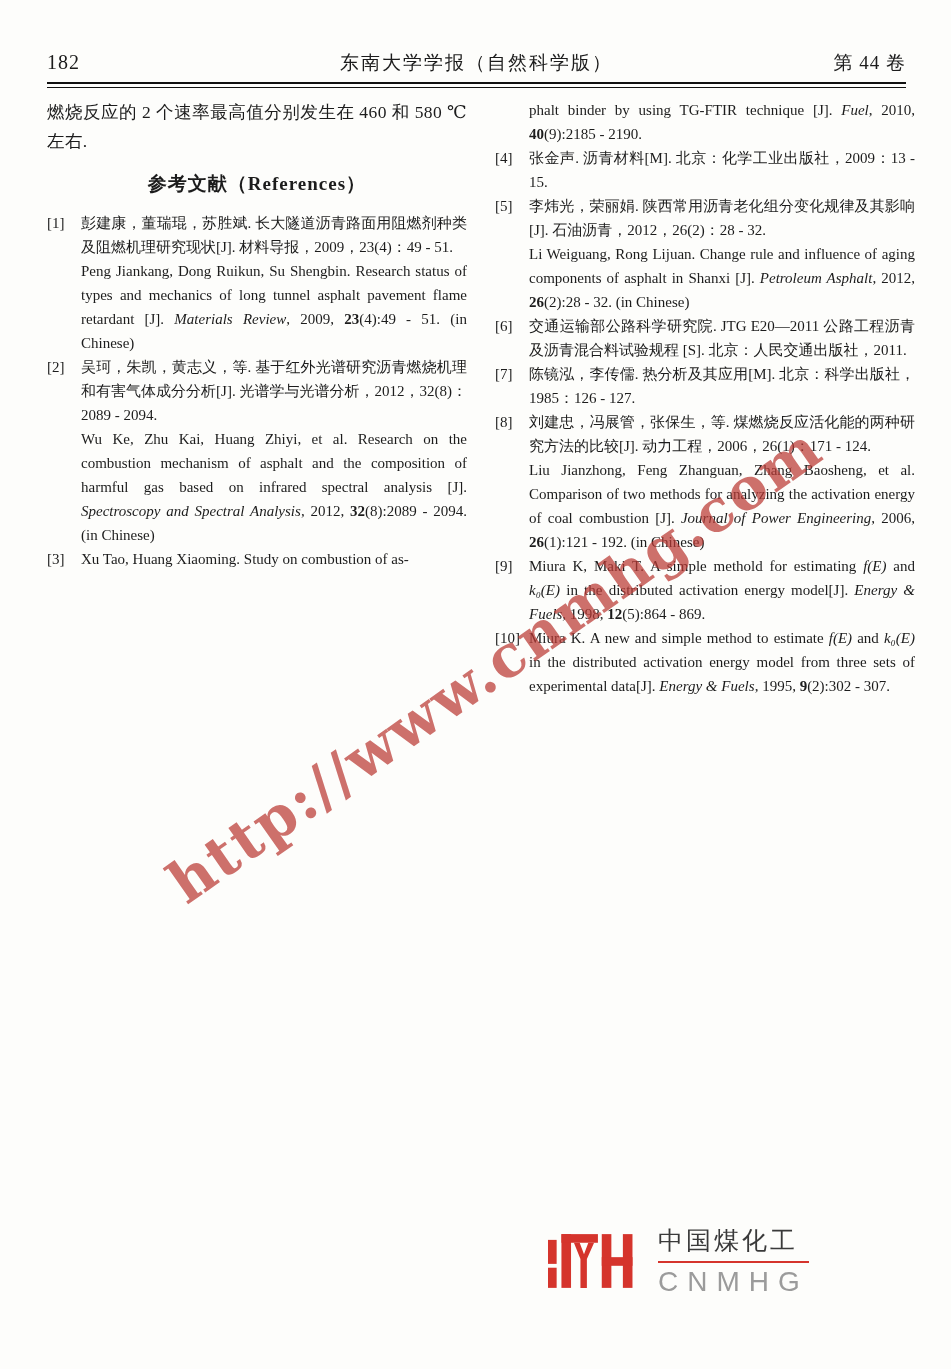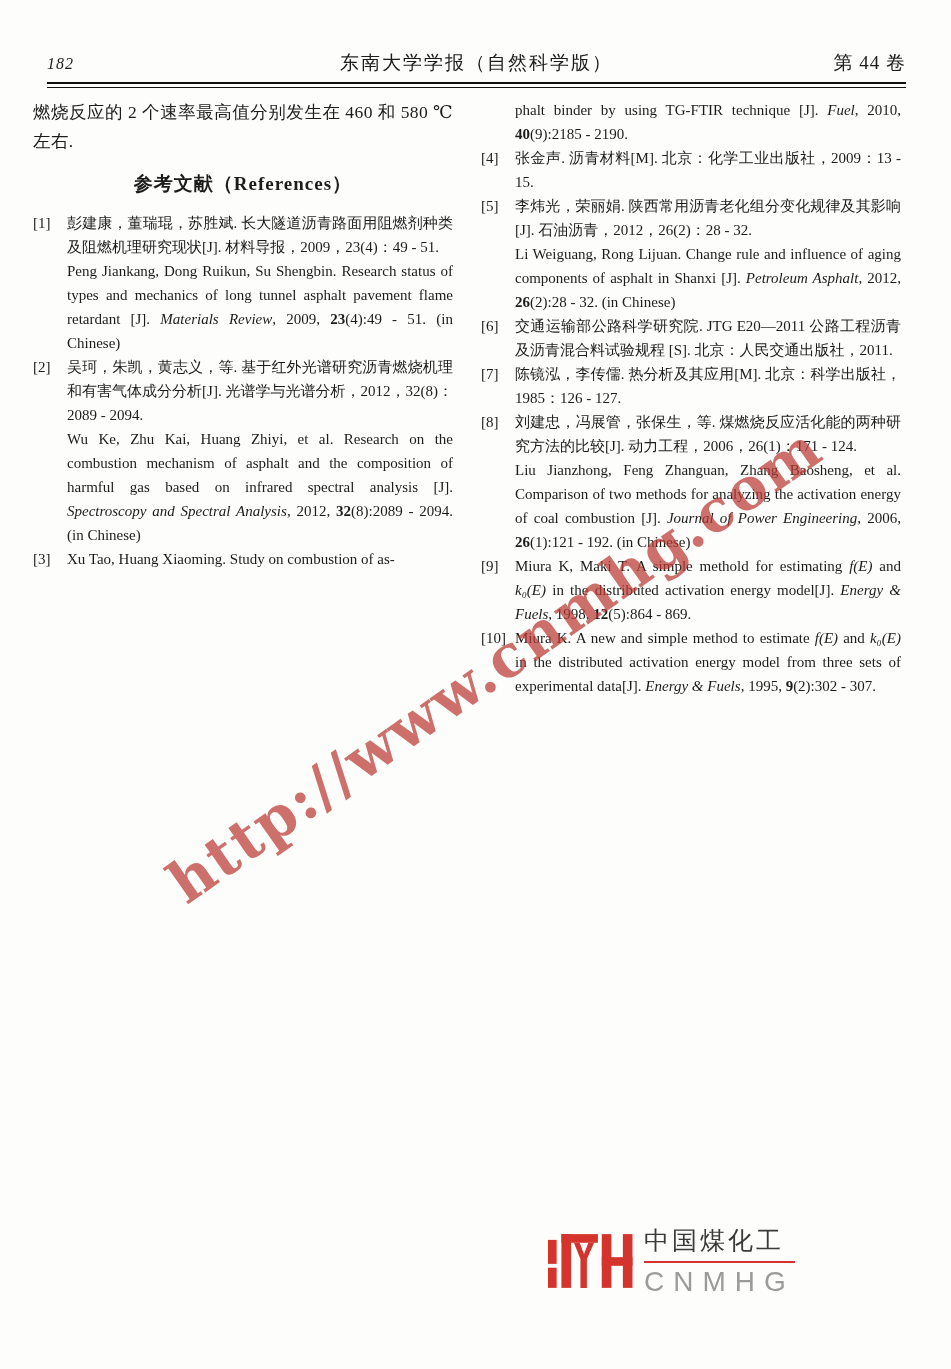--- a/index.html
+++ b/index.html
@@ -17,36 +17,36 @@
   }
 
   
   .header {
     position: absolute;
     left: 47px; right: 45px; top: 50px;
     display: flex;
     align-items: baseline;
     font-size: 19px;
   }
-  .header .page-num { width: 120px; font-size: 16px; letter-spacing: 1px; font-style: italic; }
+  .header .page-num { width: 120px; font-size: 20px; letter-spacing: 1px; }
   .header .journal  { flex: 1; text-align: center; letter-spacing: 2px; }
   .header .volume   { width: 120px; text-align: right; letter-spacing: 1px; }
 
   .header-rule {
     position: absolute;
     left: 47px; right: 45px; top: 82px;
     height: 6px;
     border-top: 2.5px solid #111;
     border-bottom: 1px solid #111;
   }
 
   
   .columns {
     position: absolute;
-    left: 33px; top: 98px;
+    left: 47px; top: 98px;
     width: 868px;
     display: flex;
     gap: 28px;
   }
   .col { width: 420px; }
 
   .para {
     font-size: 17.5px;
     line-height: 29px;
     text-align: justify;
@@ -89,20 +89,21 @@
     pointer-events: none;
     white-space: nowrap;
   }
 
   
   .logo {
     position: absolute;
     left: 548px; top: 1224px;
     display: flex;
     align-items: center;
+    gap: 14px;
   }
   .logo-text { display: flex; flex-direction: column; }
   .logo-zh {
     font-family: "Liberation Sans", sans-serif;
     font-size: 25px;
     color: #3a3a3a;
     letter-spacing: 3px;
     padding-bottom: 4px;
   }
   .logo-divider { height: 2px; width: 100%; }

